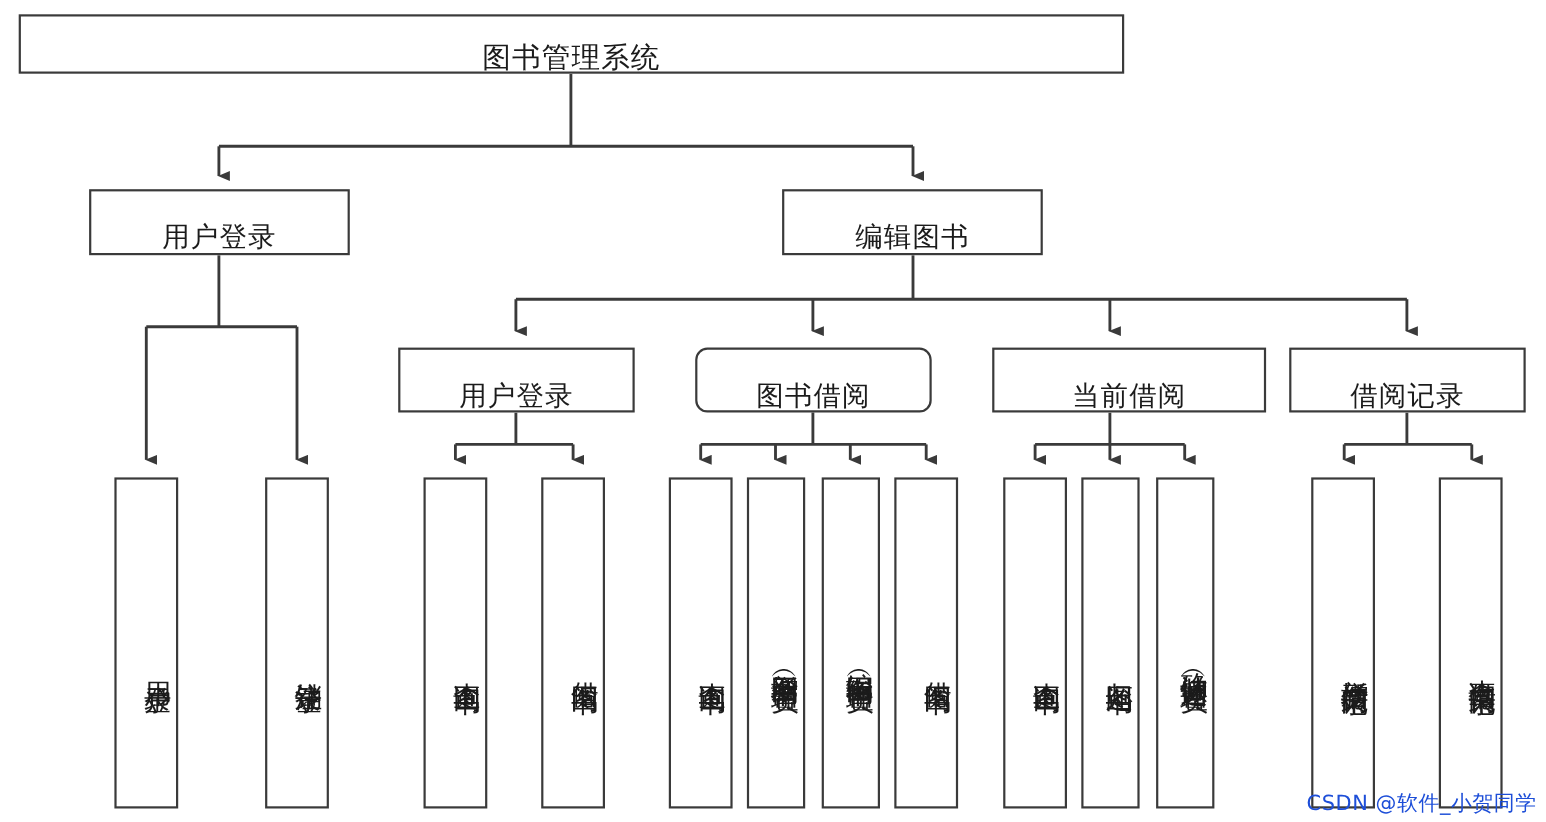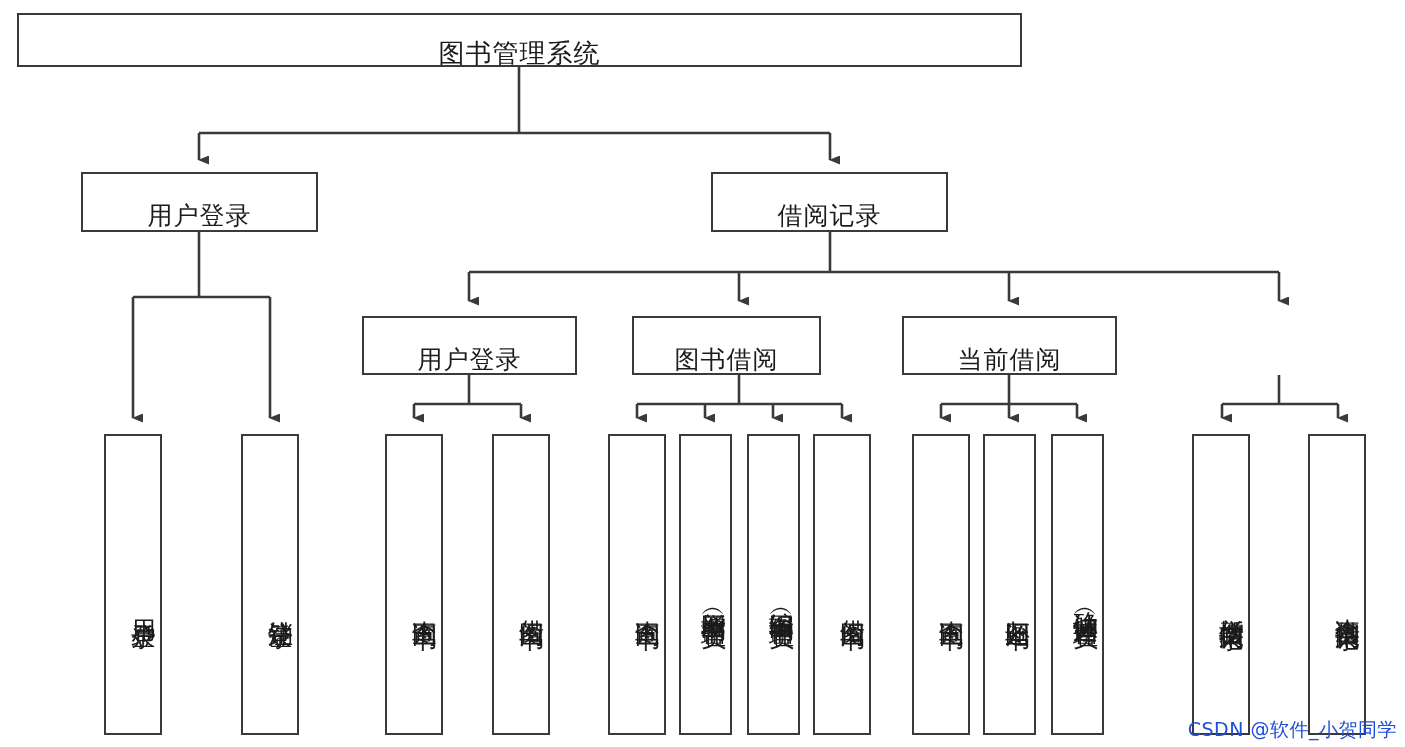--- a/index.html
+++ b/index.html
@@ -129,31 +129,34 @@
   </svg>
 
   <div class="node horiz" id="root-node" style="left:17px; top:13px; width:1005px; height:54px;">
     <span class="node-label">图书管理系统</span>
   </div>
 
   <div class="node horiz" style="left:81px; top:172px; width:237px; height:60px;">
     <span class="node-label">用户登录</span>
   </div>
   <div class="node horiz" style="left:711px; top:172px; width:237px; height:60px;">
-    <span class="node-label">借阅记录</span>
+    <span class="node-label">编辑图书</span>
   </div>
 
   <div class="node horiz" style="left:362px; top:316px; width:215px; height:59px;">
     <span class="node-label">用户登录</span>
   </div>
-  <div class="node horiz" style="left:632px; top:316px; width:189px; height:59px;">
+  <div class="node horiz" style="left:632px; top:316px; width:215px; height:59px;border-radius:11px;">
     <span class="node-label">图书借阅</span>
   </div>
-  <div class="node horiz" style="left:902px; top:316px; width:215px; height:59px;">
+  <div class="node horiz" style="left:902px; top:316px; width:249px; height:59px;">
     <span class="node-label">当前借阅</span>
+  </div>
+  <div class="node horiz" style="left:1172px; top:316px; width:215px; height:59px;">
+    <span class="node-label">借阅记录</span>
   </div>
 
   <div class="node vert" style="left:104px; top:434px; width:58px; height:301px;">
     <span class="node-label">用户登录</span>
   </div>
   <div class="node vert" style="left:241px; top:434px; width:58px; height:301px;">
     <span class="node-label">注销登录</span>
   </div>
 
   <div class="node vert" style="left:385px; top:434px; width:58px; height:301px;">

